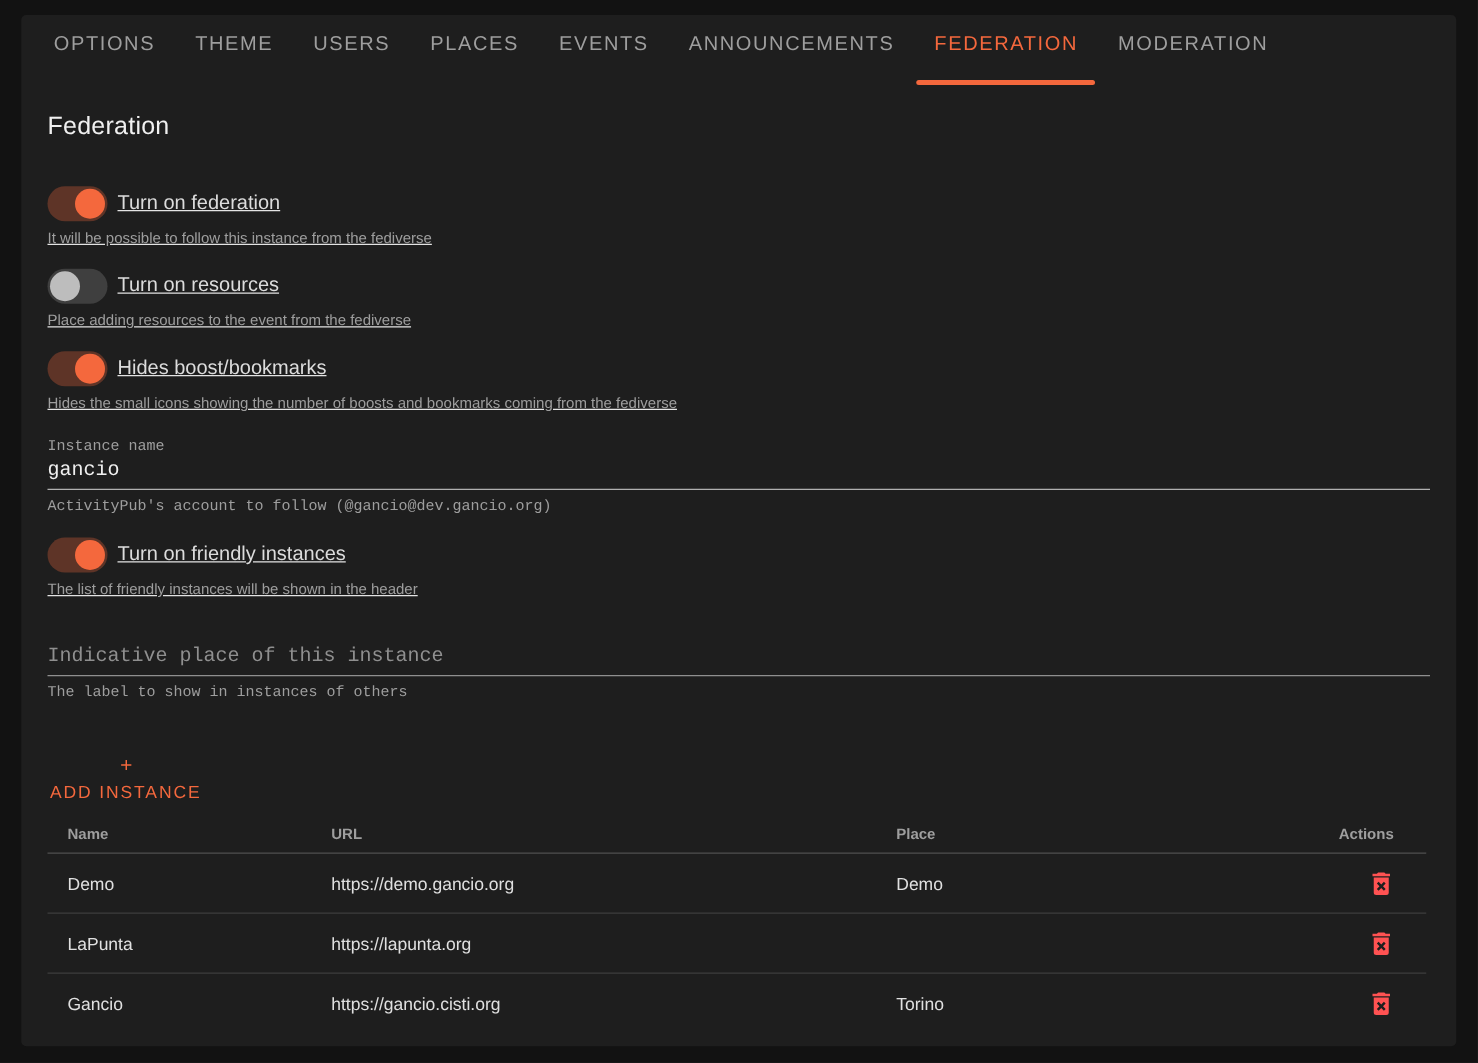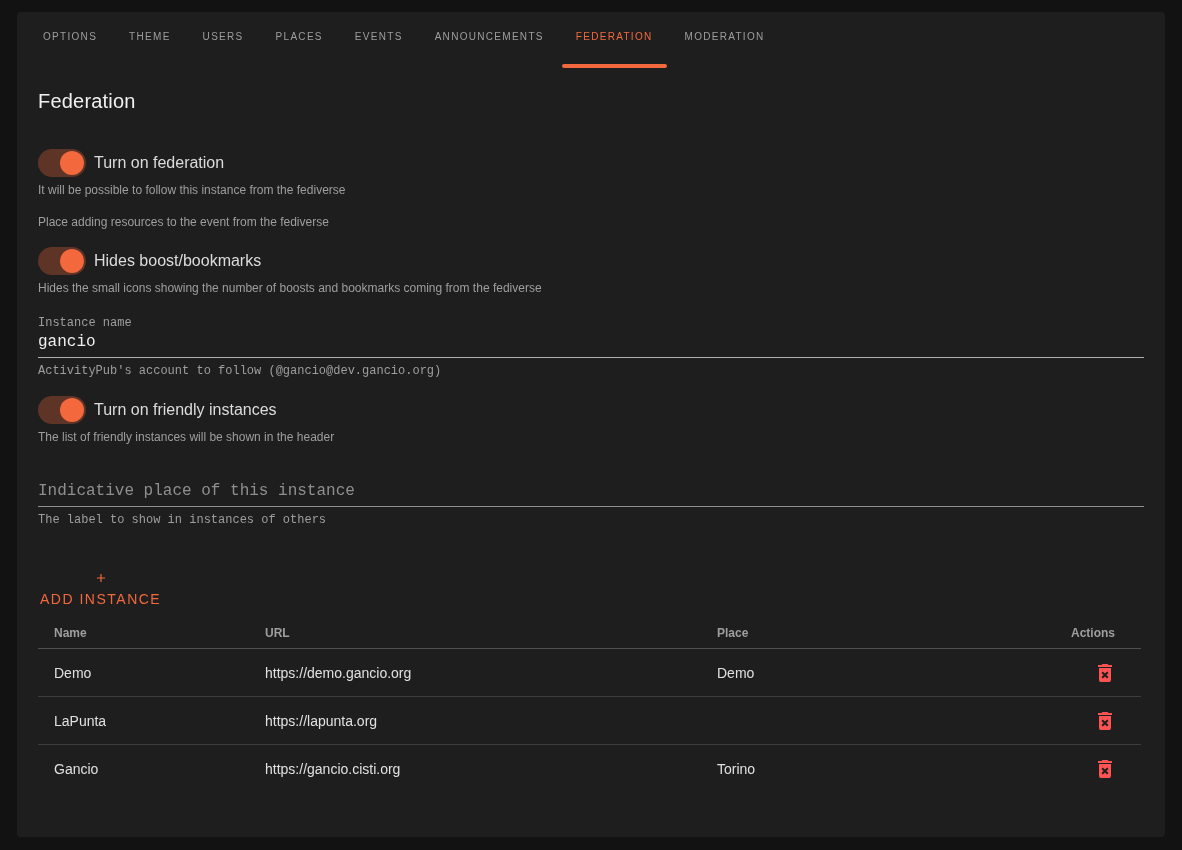--- a/index.html
+++ b/index.html
@@ -33,21 +33,21 @@
     display:flex;
     align-items:stretch;
     height:48px;
     padding-left:10px;
   }
   .tab{
     position:relative;
     display:flex;
     align-items:center;
     padding:0 16px;
-    font-size:10px;
+    font-size:16px;
     font-weight:500;
     letter-spacing:1.3px;
     color:var(--text-dim);
     cursor:pointer;
     text-transform:uppercase;
     user-select:none;
   }
   .tab.active{color:var(--accent);}
   .tab.active::after{
     content:"";
@@ -59,21 +59,21 @@
   }
   
   .content{padding:0 21px;}
   h1.page-title{
     margin-top:30px;
     font-size:20px;
     font-weight:500;
     letter-spacing:.2px;
     color:#f0f0f0;
   }
-  .group{margin-bottom:18px;}
+  .group{margin-bottom:18px;text-decoration:underline;}
   .group:first-of-type{margin-top:36px;}
   .switch-row{display:flex;align-items:center;height:28px;}
   .switch{
     position:relative;
     width:48px;height:28px;
     flex:0 0 48px;
     cursor:pointer;
   }
   .switch .track{
     position:absolute;inset:0;
@@ -203,20 +203,27 @@
         <div class="switch on">
           <div class="track"></div>
           <div class="thumb"></div>
         </div>
         <span class="switch-label">Turn on federation</span>
       </div>
       <div class="hint">It will be possible to follow this instance from the fediverse</div>
     </div>
 
     <div class="group">
+      <div class="switch-row">
+        <div class="switch">
+          <div class="track"></div>
+          <div class="thumb"></div>
+        </div>
+        <span class="switch-label">Turn on resources</span>
+      </div>
       <div class="hint">Place adding resources to the event from the fediverse</div>
     </div>
 
     <div class="group">
       <div class="switch-row">
         <div class="switch on">
           <div class="track"></div>
           <div class="thumb"></div>
         </div>
         <span class="switch-label">Hides boost/bookmarks</span>

